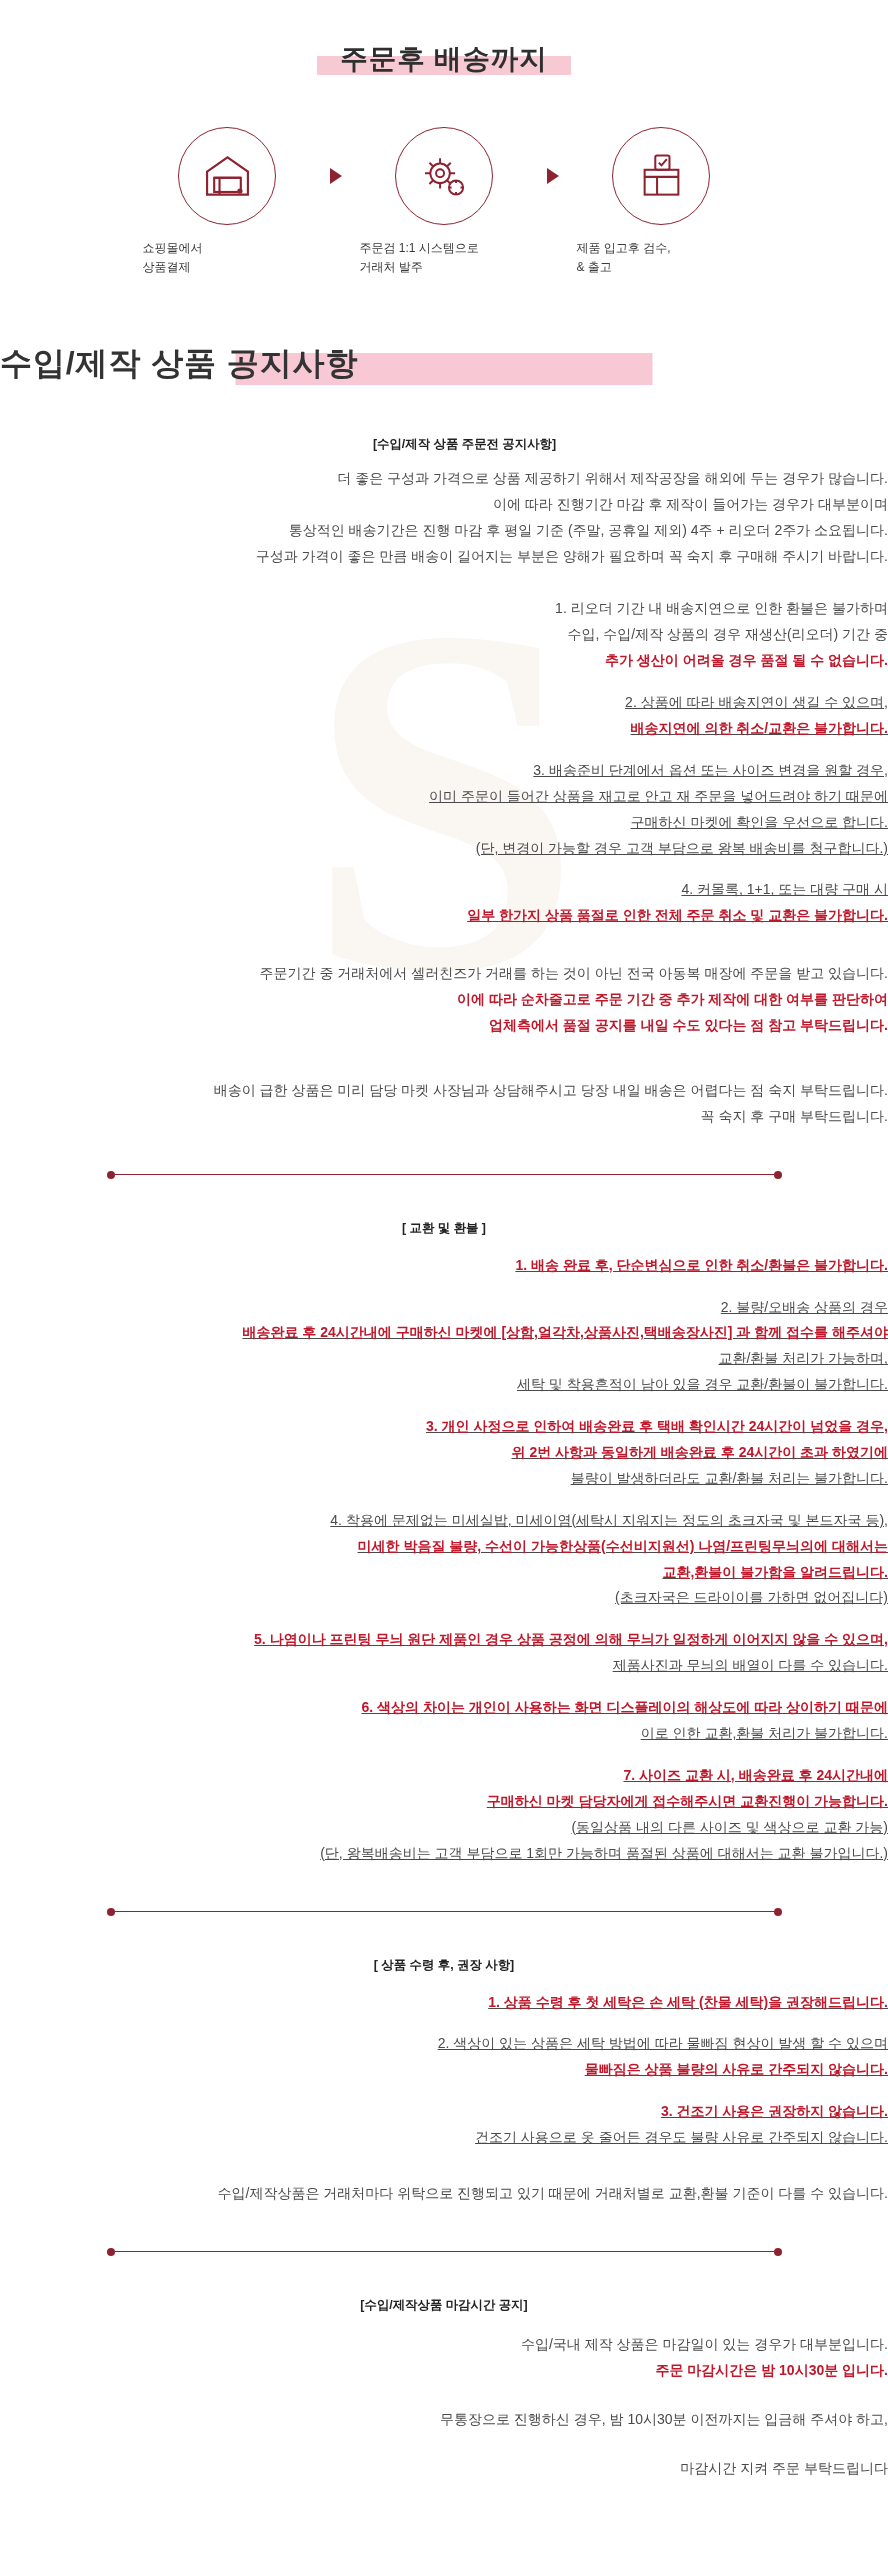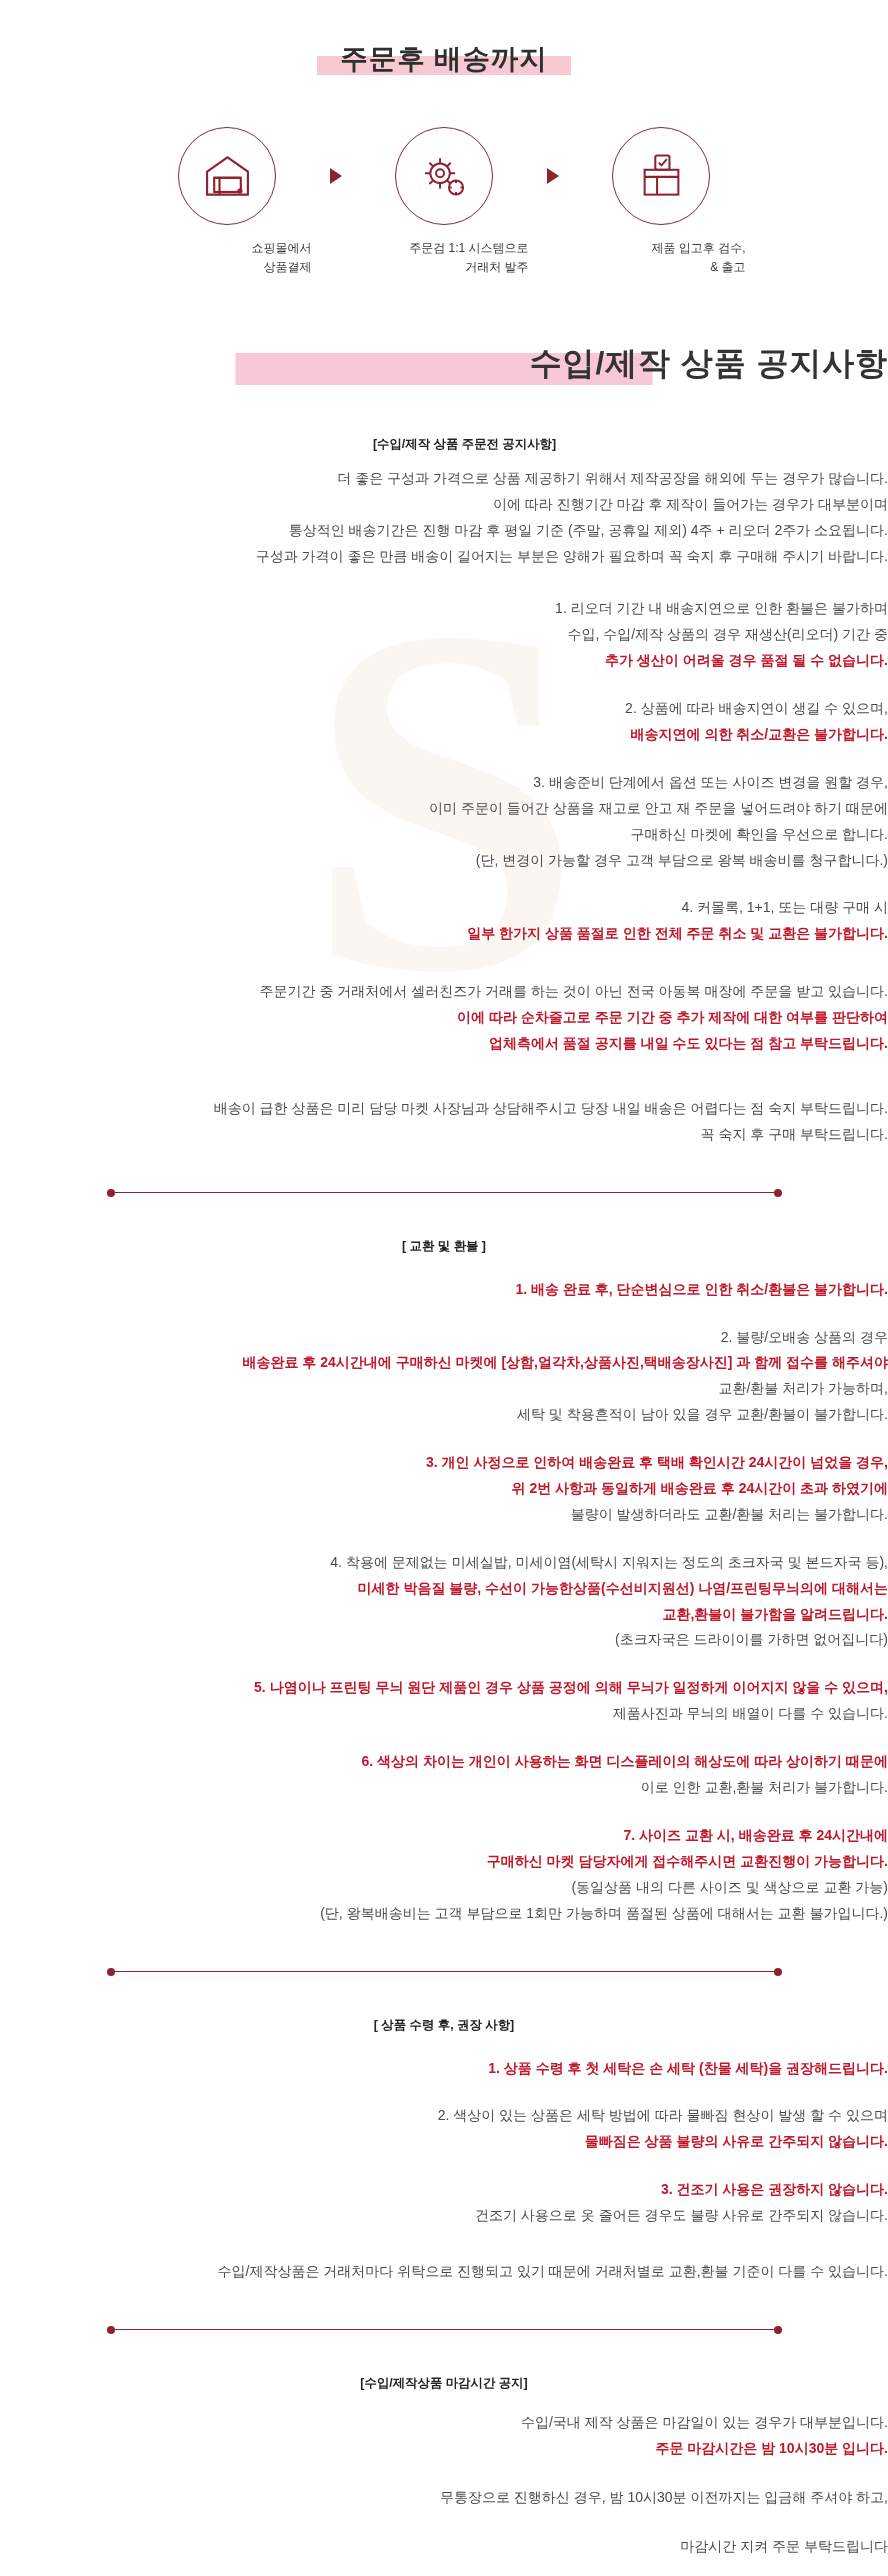--- a/index.html
+++ b/index.html
@@ -51,21 +51,21 @@
 
   .flow-row {
     margin-top: 41px;
     display: flex;
     justify-content: center;
     align-items: flex-start;
     gap: 0px;
   }
   .flow-step {
     width: 169px;
-    text-align: right;
+    text-align: left;
   }
   .circle {
     width: 96px;
     height: 96px;
     margin: 0 auto;
     border-radius: 50%;
     border: 1.8px solid #8d2230;
     display: flex;
     align-items: center;
     justify-content: center;
@@ -87,23 +87,22 @@
     width: 0;
     height: 0;
     border-left: 12.4px solid #8d2230;
     border-top: 8px solid transparent;
     border-bottom: 8px solid transparent;
   }
 
   
   .notice-header {
     margin-top: 66px;
-    text-align: right;
-    position: relative;
-    padding-left: 12px;
+    text-align: left;
+    position: relative;
   }
   .notice-header .bar {
     position: absolute;
     left: 50%;
     transform: translateX(-50%);
     top: 10.7px;
     width: 417px;
     height: 32px;
     background: #f8c8d4;
   }
@@ -167,21 +166,22 @@
     background: #8d2230;
   }
   .divider .dot {
     width: 8px;
     height: 8px;
     border-radius: 50%;
     background: #8d2230;
   }
 
   .item {
-    margin-top: 22px;
+    margin-top: 16px;
+    text-decoration: underline;
   }
   .footer-space {
     height: 53px;
   }
 </style>
 </head>
 <body>
 
 <div class="page">
 

